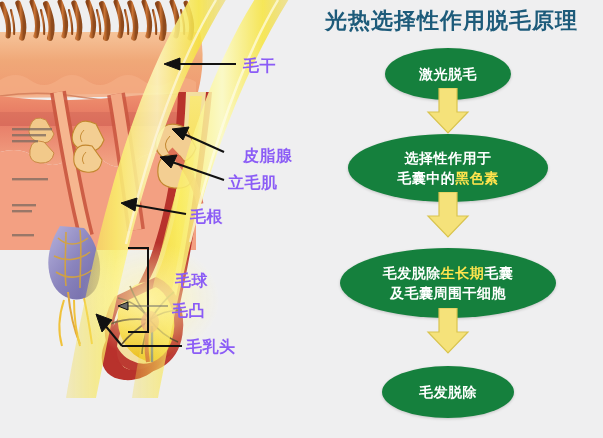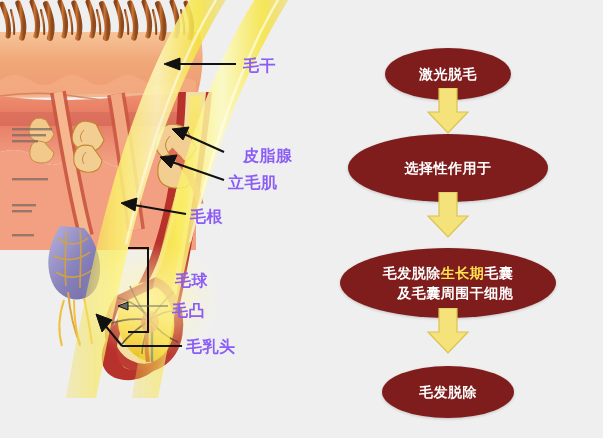--- a/index.html
+++ b/index.html
@@ -43,24 +43,24 @@
     color:#1d5b7a;
     font-size:22px;
     font-weight:bold;
     letter-spacing:1px;
     font-family:"DejaVu Sans","Liberation Sans",sans-serif;
   }
 
   .node{
     position:absolute;
     border-radius:50%;
-    background:#7f1d1d;
+    background:#15803d;
     box-shadow:0 1px 3px rgba(0,0,0,.18);
     display:flex;align-items:center;justify-content:center;
-    text-align:right;
+    text-align:center;
     color:#ffffff;
     font-size:14px;
     font-weight:bold;
     line-height:1.45;
     letter-spacing:.5px;
     font-family:"DejaVu Sans","Liberation Sans",sans-serif;
   }
   .node .hl{color:#ffe44d;}
   .node .txt{padding:0 8px;}
 
@@ -323,34 +323,36 @@
   <div class="callout-label lbl-maogan">毛干</div>
   <div class="callout-label lbl-pizhixian">皮脂腺</div>
   <div class="callout-label lbl-limaoji">立毛肌</div>
   <div class="callout-label lbl-maogen">毛根</div>
   <div class="callout-label lbl-maoqiu">毛球</div>
   <div class="callout-label lbl-maotu">毛凸</div>
   <div class="callout-label lbl-maoru">毛乳头</div>
 
   <div id="flow">
 
+    <div class="flow-title">光热选择性作用脱毛原理</div>
 
     <div class="node node-1">
       <div class="txt">
           <div><span>激光脱毛</span></div>
         </div>
     </div>
 
     <svg class="arrow arrow-1" viewBox="0 0 44 46">
       <polygon points="13,0 31,0 31,24 42,24 22,45 2,24 13,24" fill="#f5e27a" stroke="#d9c44e" stroke-width="1.2"></polygon>
     </svg>
 
     <div class="node node-2">
       <div class="txt">
           <div><span>选择性作用于</span></div>
+          <div><span>毛囊中的</span><span class="hl">黑色素</span></div>
         </div>
     </div>
 
     <svg class="arrow arrow-2" viewBox="0 0 44 46">
       <polygon points="13,0 31,0 31,24 42,24 22,45 2,24 13,24" fill="#f5e27a" stroke="#d9c44e" stroke-width="1.2"></polygon>
     </svg>
 
     <div class="node node-3">
       <div class="txt">
           <div><span>毛发脱除</span><span class="hl">生长期</span><span>毛囊</span></div>

